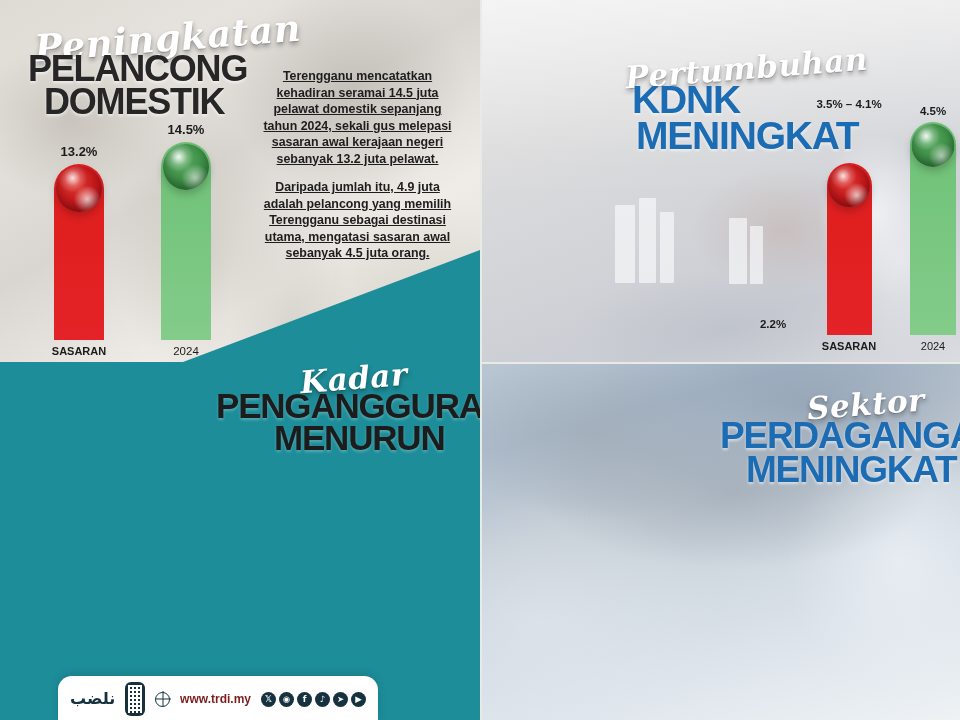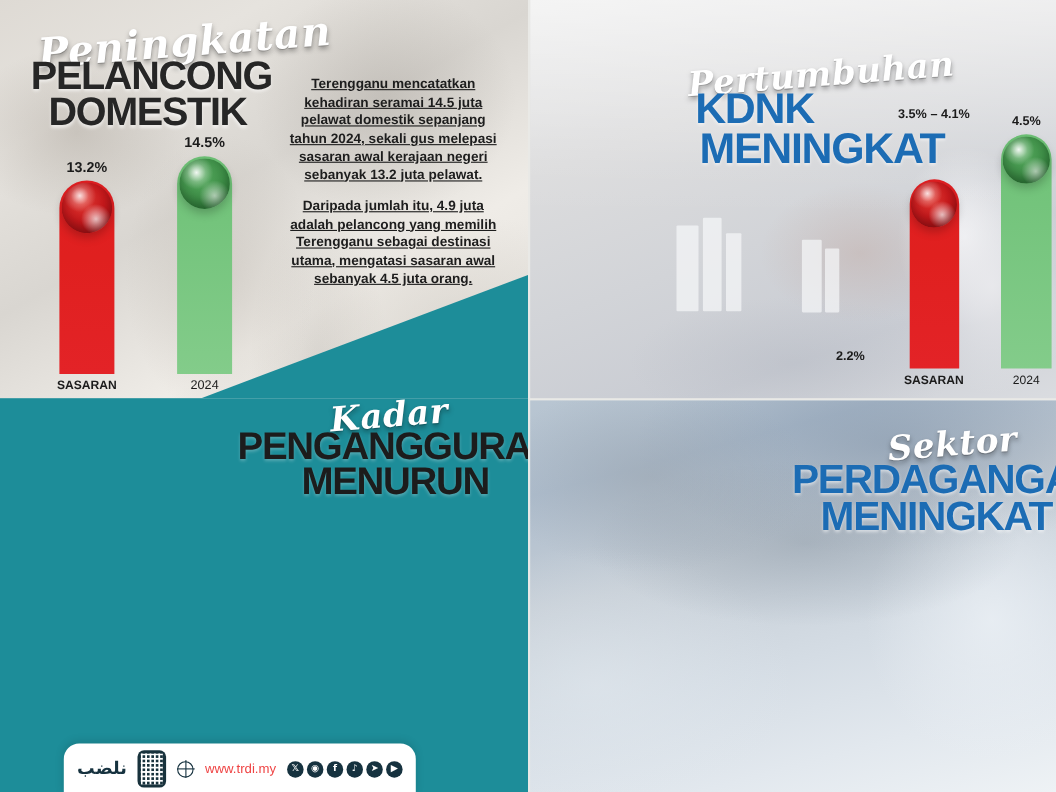--- a/index.html
+++ b/index.html
@@ -144,21 +144,21 @@
   #footer{position:absolute;left:58px;top:676px;width:320px;height:46px;
     background:#ffffff;border-radius:14px 14px 0 0;
     display:flex;align-items:center;gap:10px;padding:0 12px;box-sizing:border-box;
     box-shadow:0 -2px 8px rgba(0,0,0,.12);}
   #qr{width:34px;height:34px;background:#18323c;border-radius:6px;padding:3px;box-sizing:border-box;}
   #qr .q{width:100%;height:100%;
     background-image:
       linear-gradient(90deg,#fff 50%,transparent 50%),
       linear-gradient(#fff 50%,transparent 50%);
     background-size:4px 4px,4px 4px;background-color:#18323c;}
-  #url{font-size:12px;font-weight:400;color:#ef4444;white-space:nowrap;}
+  #url{font-size:12px;font-weight:700;color:#7f1d1d;white-space:nowrap;}
   .globe{width:13px;height:13px;border:1.6px solid #16323f;border-radius:50%;position:relative;flex:0 0 auto;}
   .globe::before{content:"";position:absolute;left:50%;top:-1.6px;bottom:-1.6px;width:0;
     border-left:1.4px solid #16323f;transform:translateX(-50%);}
   .globe::after{content:"";position:absolute;left:-1.6px;right:-1.6px;top:50%;height:0;
     border-top:1.4px solid #16323f;transform:translateY(-50%);}
   .socials{display:flex;gap:3px;align-items:center;}
   .soc{width:15px;height:15px;border-radius:50%;background:#16323f;color:#fff;
     display:flex;align-items:center;justify-content:center;font-size:8.5px;font-weight:700;
     font-family:"DejaVu Sans",sans-serif;line-height:1;}
 </style>

